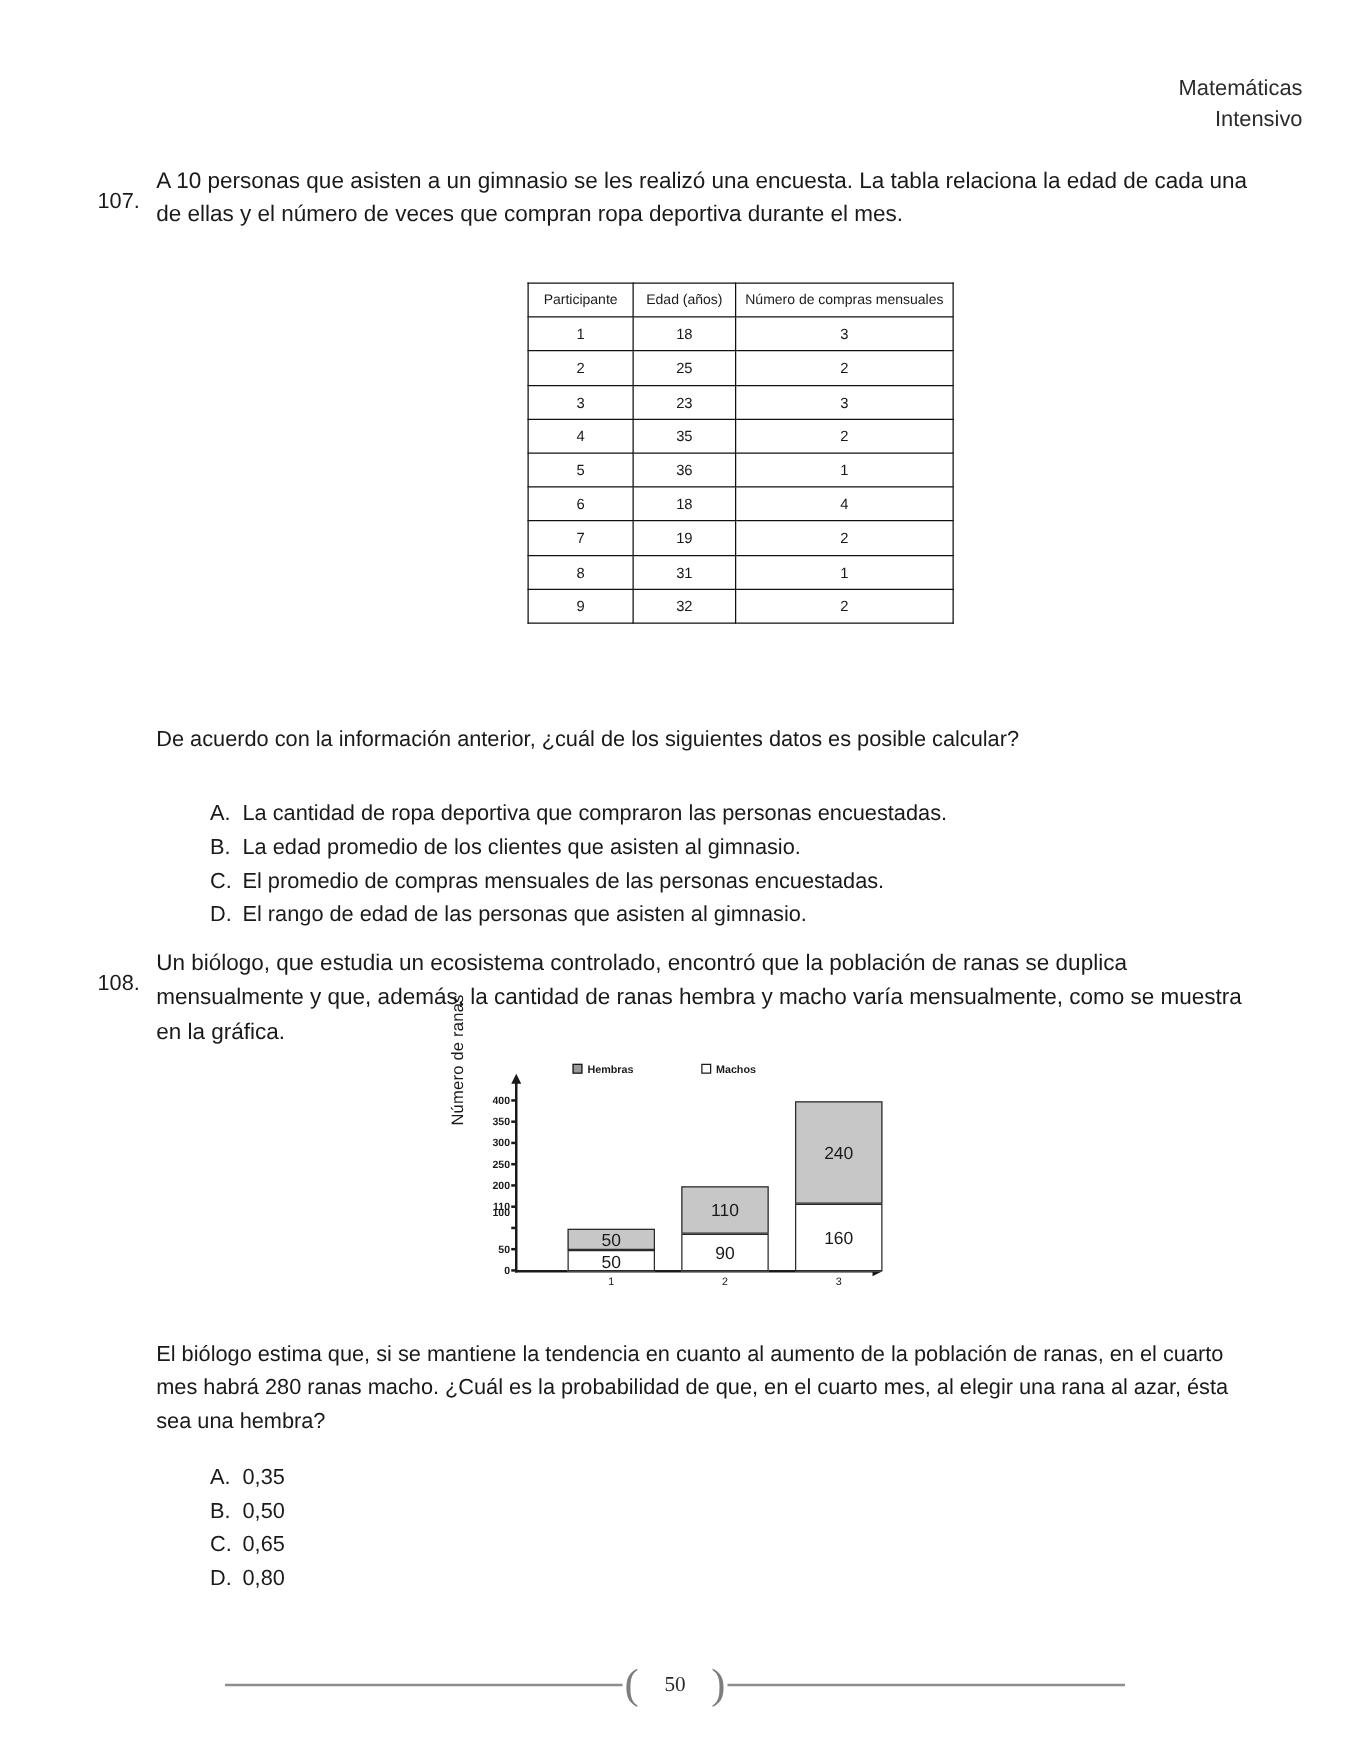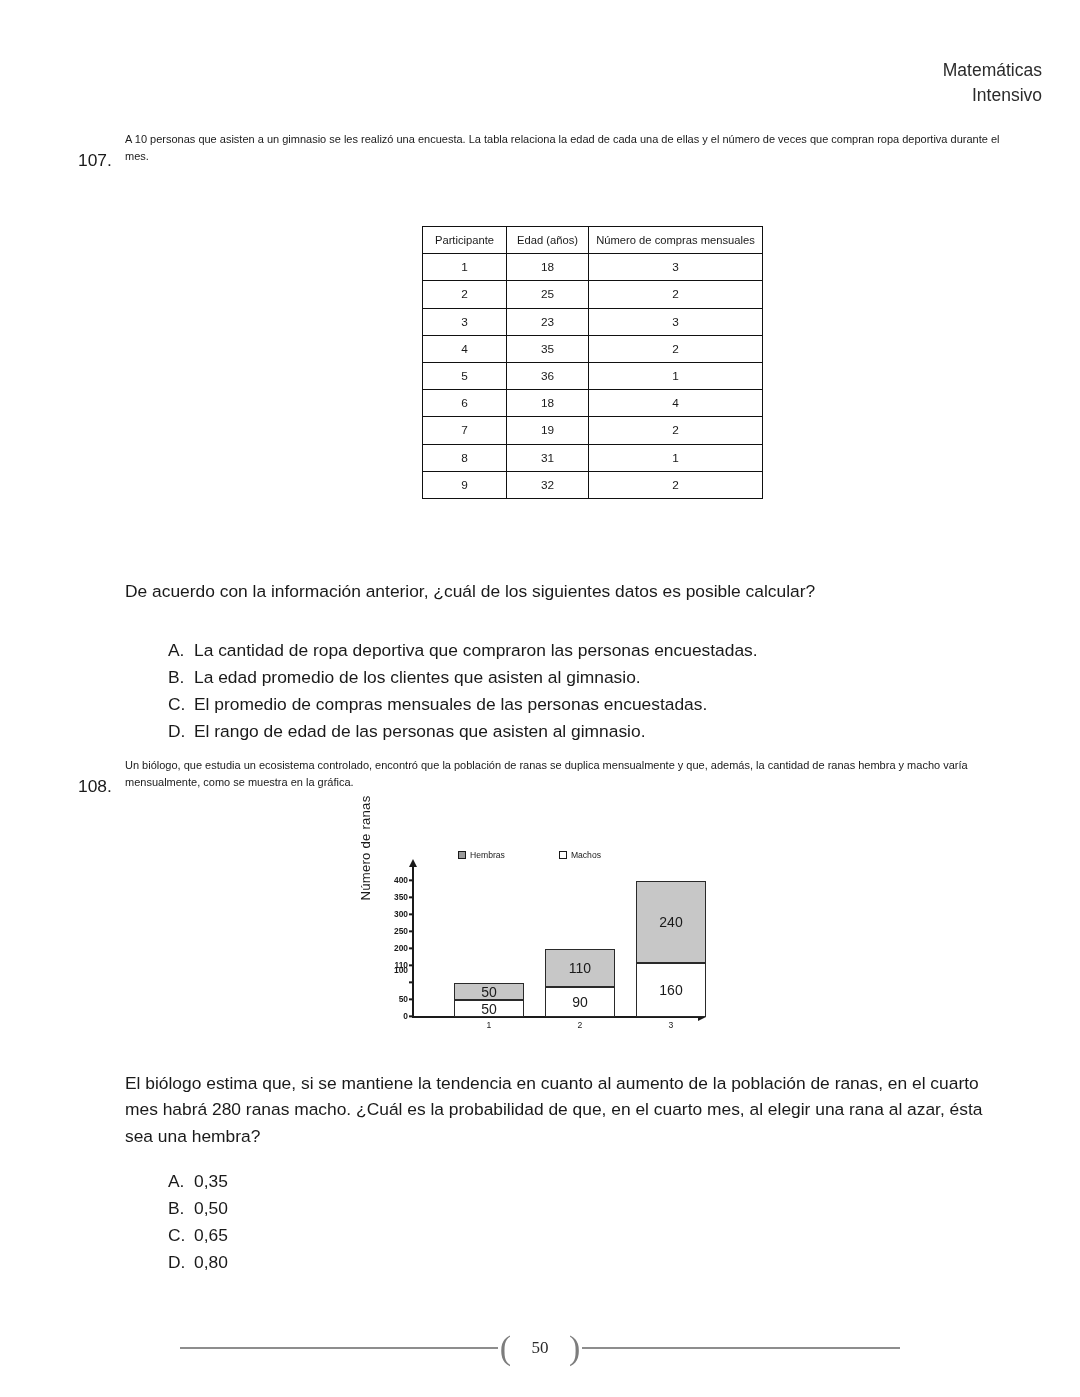--- a/index.html
+++ b/index.html
@@ -44,21 +44,21 @@
     font-size: 17.4px;
     line-height: 1.52;
     color: #1a1a1a;
     text-align: left;
     margin-top: 16px;
   }
   .q-body {
     flex: 1 1 auto;
     max-width: 893px;
     padding-right: 48px;
-    font-size: 11px;
+    font-size: 18px;
     line-height: 1.52;
     color: #1a1a1a;
   }
 
   .sub-text {
     position: absolute;
     left: 125px;
     width: 880px;
     font-size: 17.4px;
     line-height: 1.52;
@@ -120,21 +120,21 @@
     width: 352px;
     height: 192px;
   }
   .legend {
     position: absolute;
     left: 96px;
     top: 2px;
     display: flex;
     gap: 54px;
     font-size: 8.6px;
-    font-weight: normal;
+    font-weight: bold;
     color: #1a1a1a;
   }
   .legend-item {
     display: flex;
     align-items: center;
     gap: 4px;
     white-space: nowrap;
   }
   .swatch {
     width: 8px;

